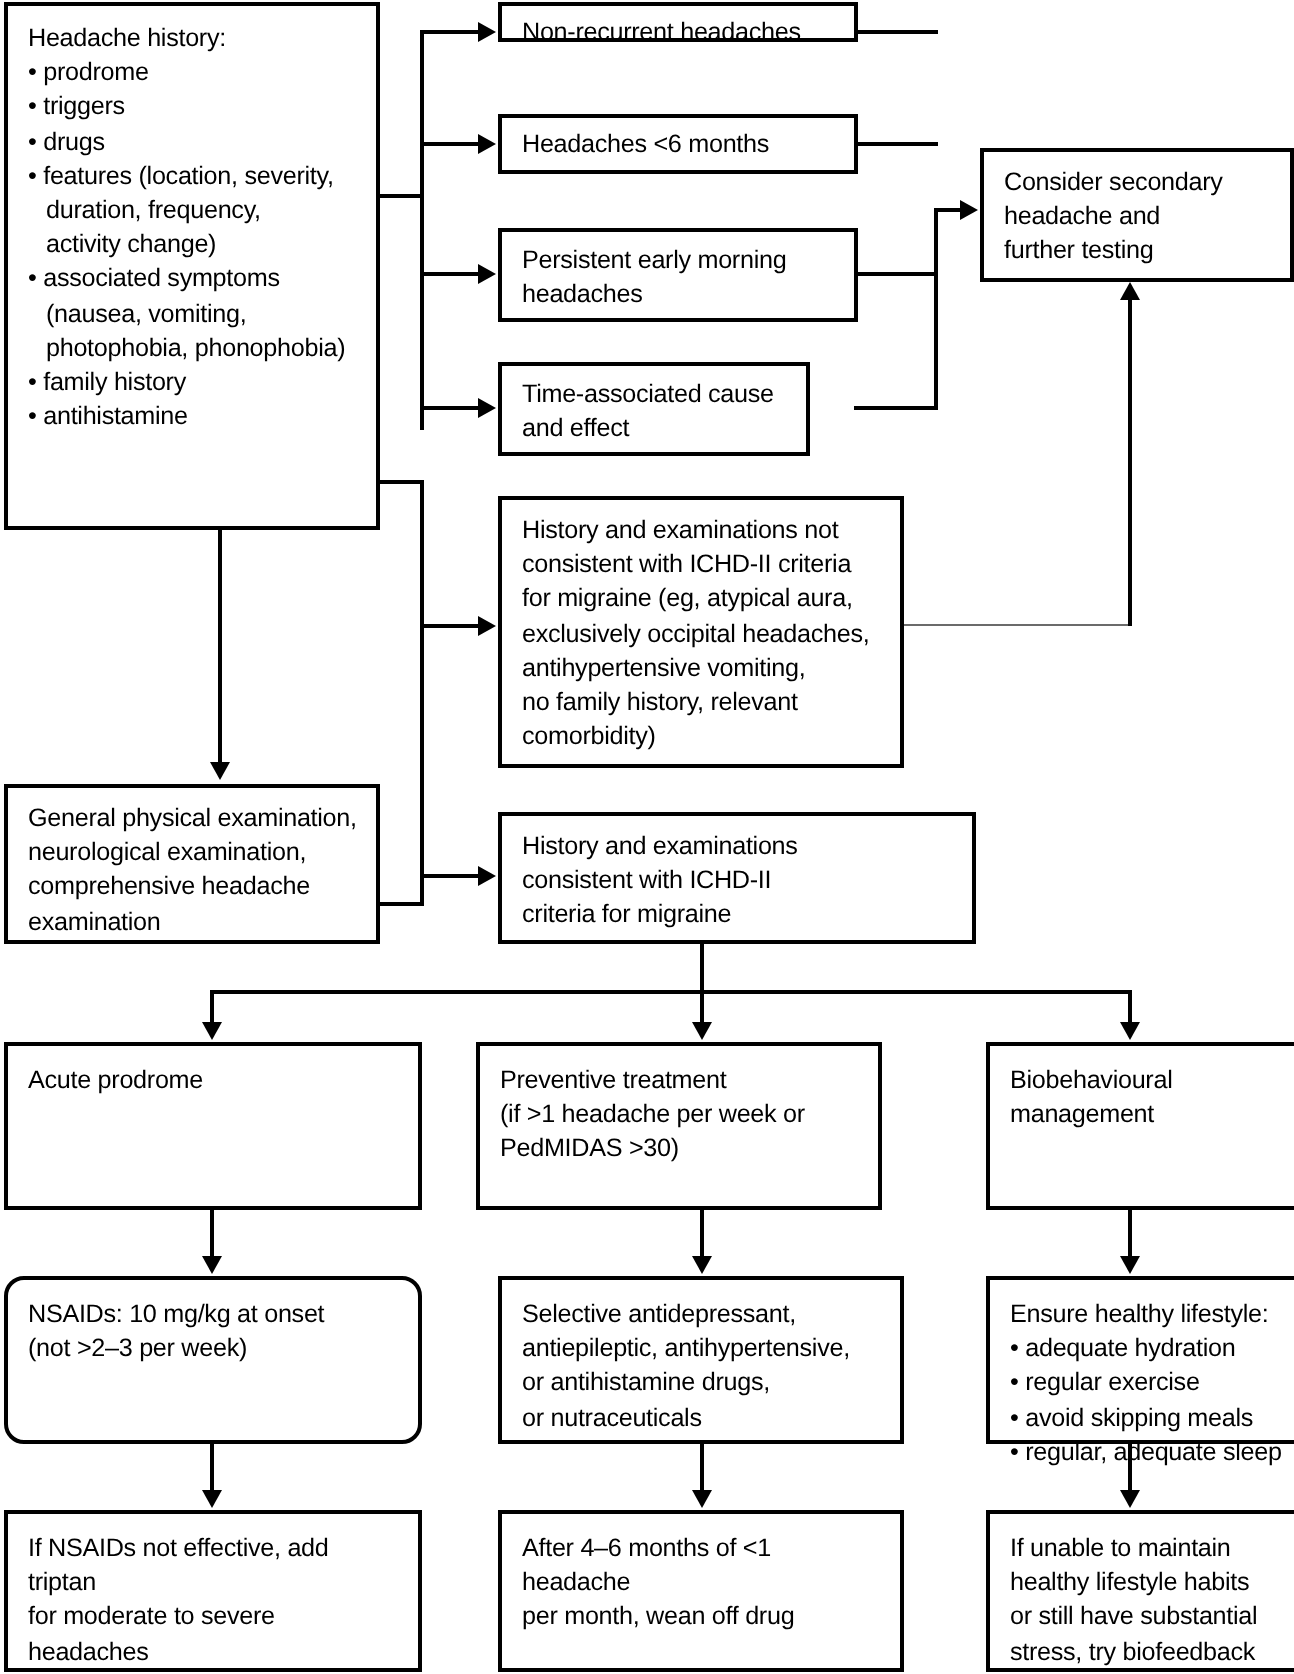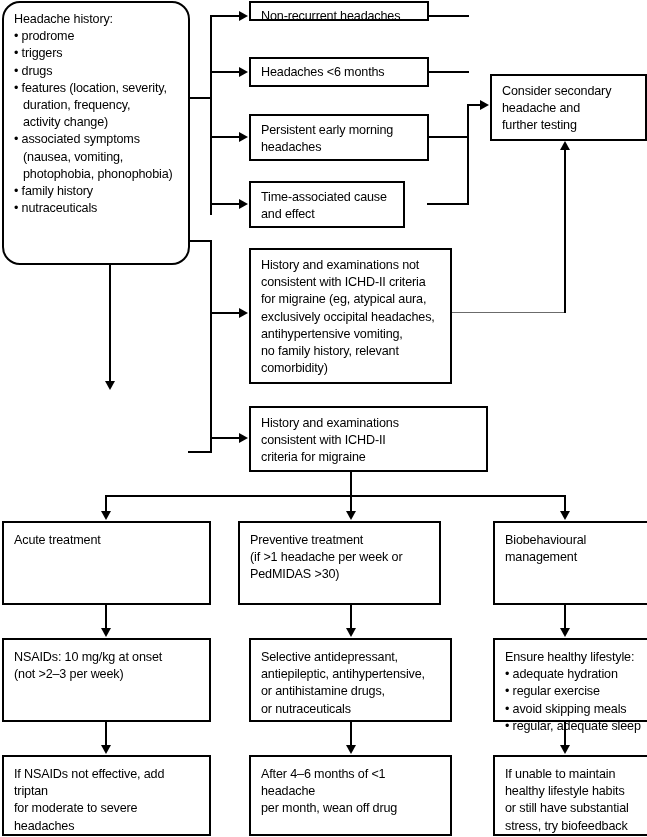--- a/index.html
+++ b/index.html
@@ -90,34 +90,34 @@
     border-right: 5.5px solid transparent;
     border-bottom: 9px solid #000000;
     z-index: 2;
   }
 </style>
 </head>
 <body>
 
 <div id="canvas">
 
-  <div class="box" style="left:2px; top:1px; width:188px; height:264px;border-radius:18px;">
+  <div class="box" style="left:2px; top:1px; width:188px; height:264px;">
     <p>Headache history:</p>
     <ul class="bullet-list">
       <li>prodrome</li>
       <li>triggers</li>
       <li>drugs</li>
       <li>features (location, severity,
 duration, frequency,
 activity change)</li>
       <li>associated symptoms
 (nausea, vomiting,
 photophobia, phonophobia)</li>
       <li>family history</li>
-      <li>nutraceuticals</li>
+      <li>antihistamine</li>
     </ul>
   </div>
 
   <div class="box" style="left:249px; top:1px; width:180px; height:20px; padding-top:5px;">
     <p>Non-recurrent headaches</p>
   </div>
 
   <div class="box" style="left:249px; top:57px; width:180px; height:30px; padding-top:5px;">
     <p>Headaches &lt;6 months</p>
   </div>
@@ -141,32 +141,38 @@
   <div class="box" style="left:249px; top:248px; width:203px; height:136px; padding-top:7px;">
     <p>History and examinations not
 consistent with ICHD-II criteria
 for migraine (eg, atypical aura,
 exclusively occipital headaches,
 antihypertensive vomiting,
 no family history, relevant
 comorbidity)</p>
   </div>
 
+  <div class="box" style="left:2px; top:392px; width:188px; height:80px; padding-top:7px;">
+    <p>General physical examination,
+neurological examination,
+comprehensive headache
+examination</p>
+  </div>
 
   <div class="box" style="left:249px; top:406px; width:239px; height:66px; padding-top:7px;">
     <p>History and examinations
 consistent with ICHD-II
 criteria for migraine</p>
   </div>
 
   <div class="box" style="left:2px; top:521px; width:209px; height:84px; padding-top:9px;">
-    <p>Acute treatment</p>
-  </div>
-
-  <div class="box" style="left:2px; top:638px; width:209px; height:84px; padding-top:9px;">
+    <p>Acute prodrome</p>
+  </div>
+
+  <div class="box" style="left:2px; top:638px; width:209px; height:84px; padding-top:9px;border-radius:10px;">
     <p>NSAIDs: 10 mg/kg at onset
 (not &gt;2–3 per week)</p>
   </div>
 
   <div class="box" style="left:2px; top:755px; width:209px; height:81px; padding-top:9px;">
     <p>If NSAIDs not effective, add triptan
 for moderate to severe headaches
 with &lt;6 NSAIDs per month</p>
   </div>
 

